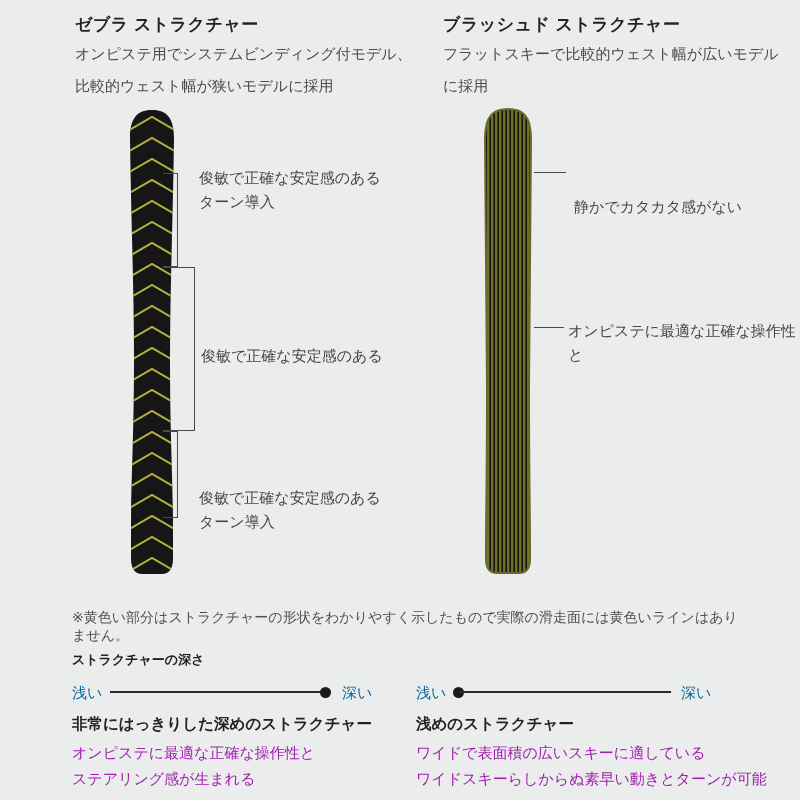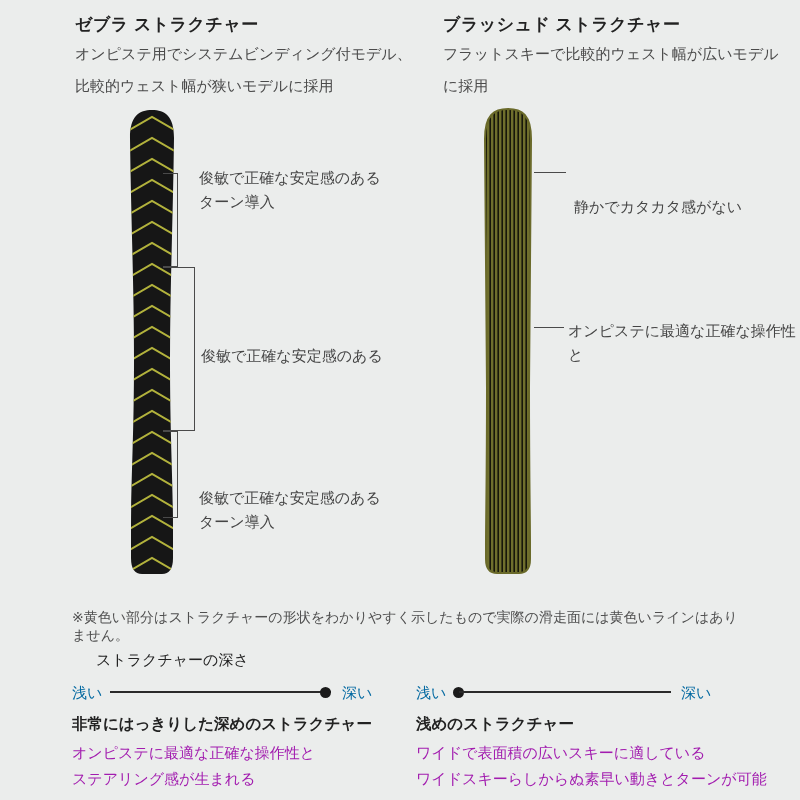--- a/index.html
+++ b/index.html
@@ -10,21 +10,21 @@
     color:#2a2a2a;
   }
   .abs{position:absolute;}
   .ml{white-space:pre-line;}
   .col-title{font-size:17px;font-weight:bold;color:#222;letter-spacing:.5px;}
   .col-desc{font-size:15px;line-height:32px;color:#4a4a4a;}
   .ann{font-size:15px;line-height:24px;color:#454545;}
   .bracket{border:1px solid #4a4a4a;border-left:none;}
   .ann-line{height:1px;background:#4a4a4a;}
   .note{font-size:14px;color:#4f4f4f;}
-  .depth-heading{font-size:15px;font-weight:normal;color:#222;margin-left:24px;}
+  .depth-heading{font-size:13px;font-weight:bold;color:#222;}
   .scale-label{font-size:15px;color:#0369a1;}
   .scale-line{height:2px;background:#2a2a2a;}
   .scale-dot{width:11px;height:11px;border-radius:50%;background:#1b1b1b;}
   .depth-title{font-size:15.5px;font-weight:bold;color:#222;}
   .depth-desc{font-size:15px;line-height:26px;color:#a21caf;}
 </style>
 </head>
 <body>
 
 <div class="abs col-title" style="left:75px;top:13px;">ゼブラ ストラクチャー</div>

